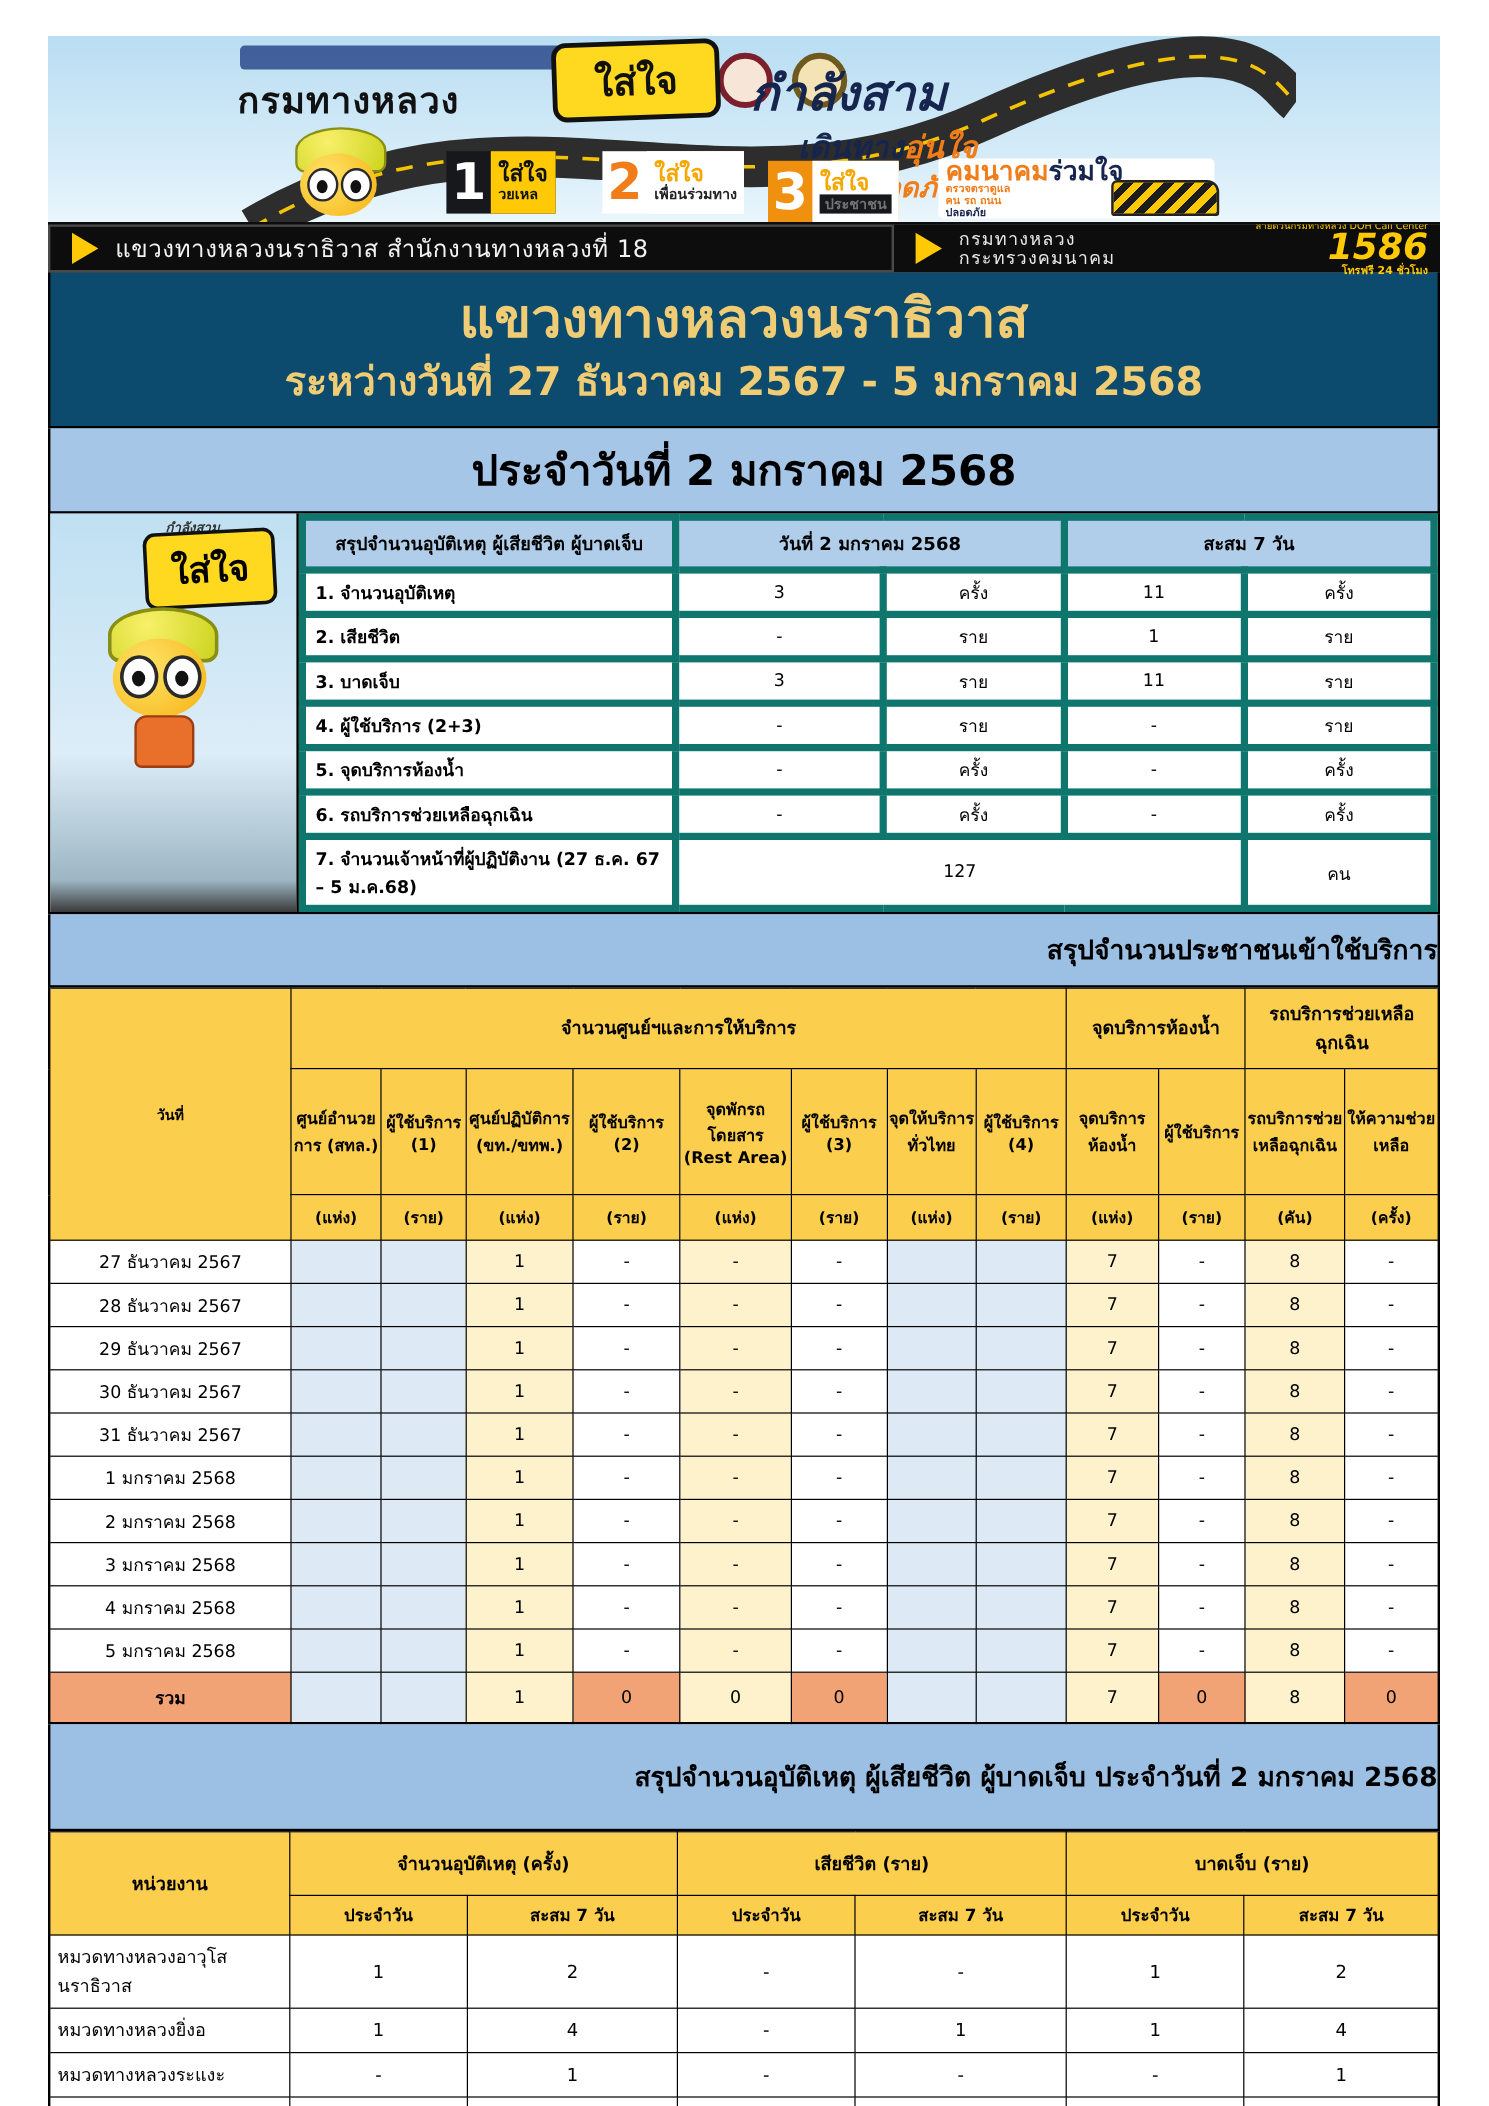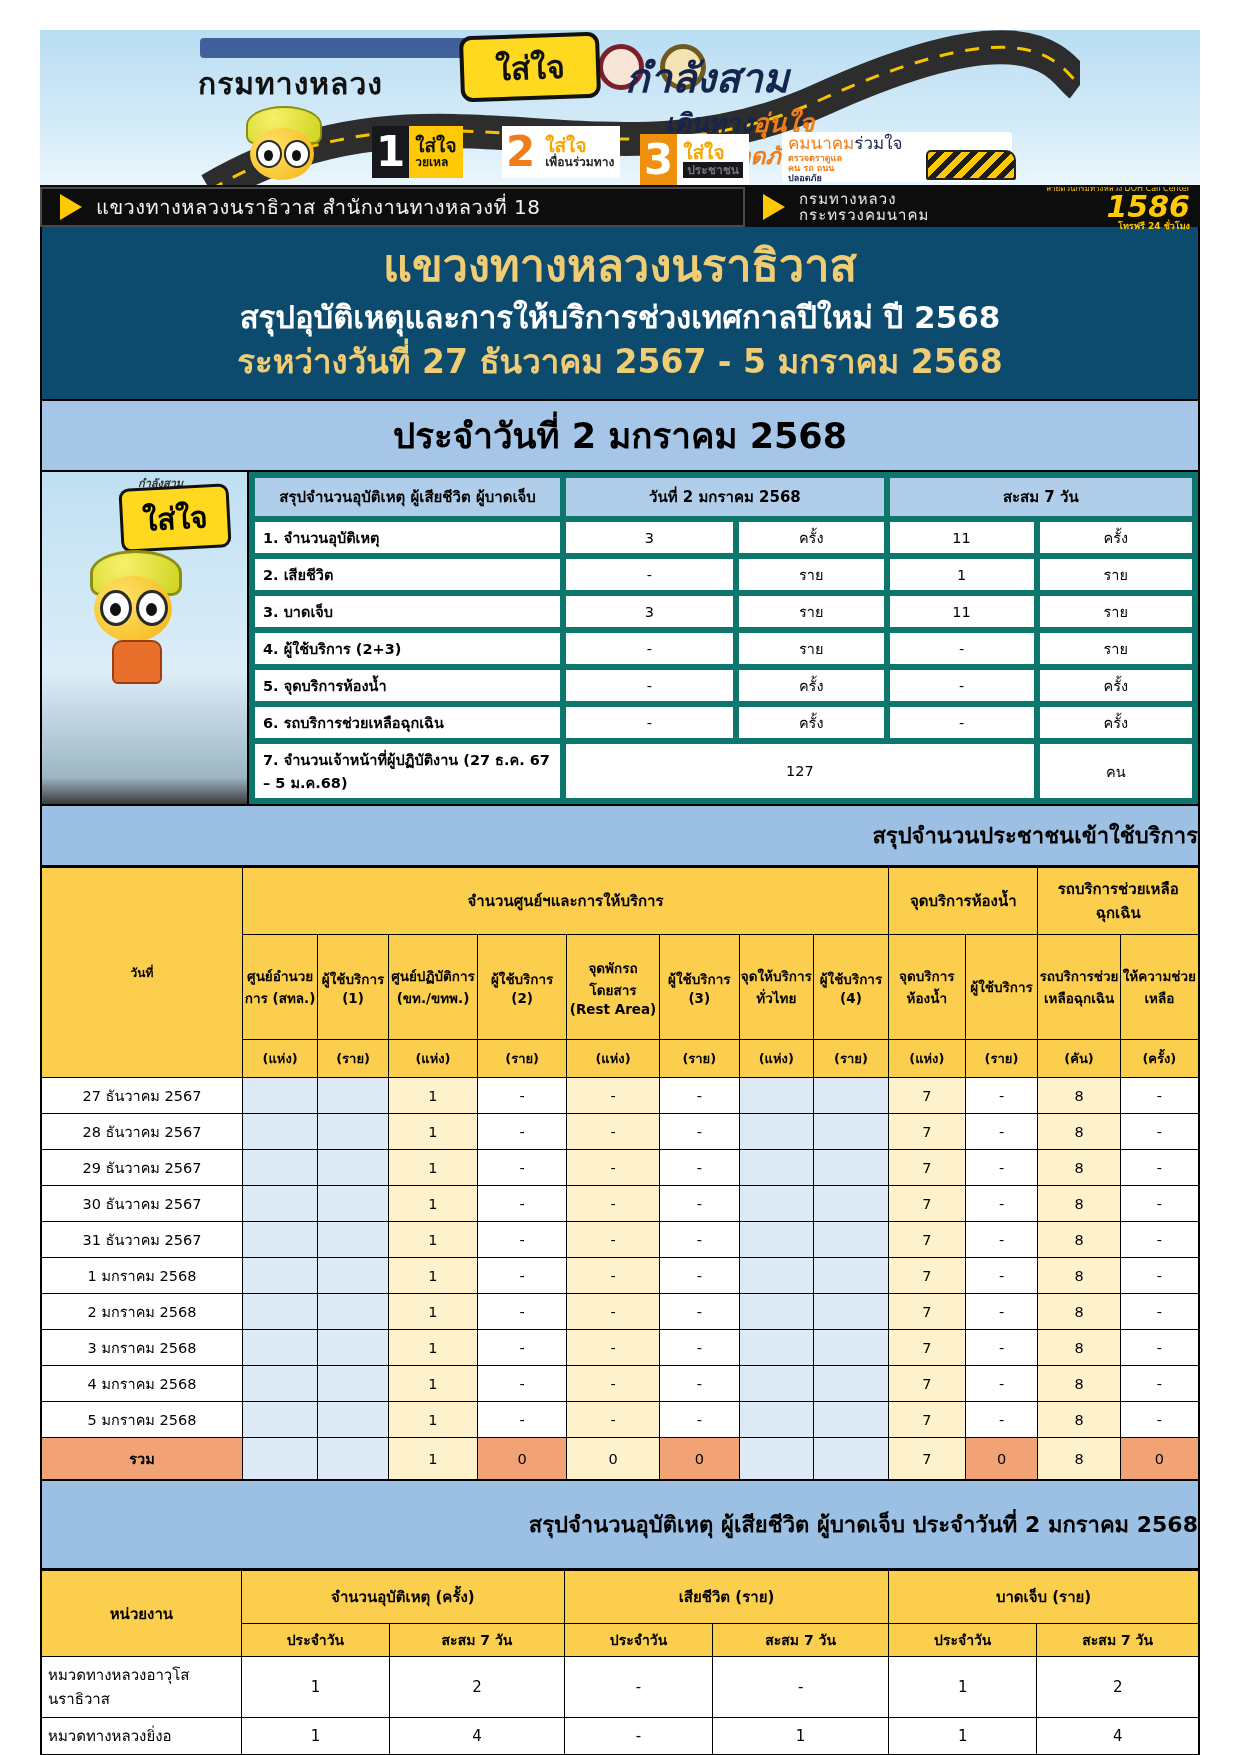--- a/index.html
+++ b/index.html
@@ -30,21 +30,21 @@
   .bdg2{left:462px;top:96px;background:#fff;}
   .bdg2 .num{color:#f07d1a;}
   .bdg2 .tx{background:#fff;color:#222;}
   .bdg2 .t1x{color:#f5a700;}
   .bdg3{left:600px;top:104px;background:#f0900f;}
   .bdg3 .num{color:#fff;}
   .bdg3 .tx{background:#fff;}
   .bdg3 .t1x{color:#f5a700;}
   .bdg3 .t2x{background:#17181c;color:#737373;padding:1px 4px;}
   .transport{position:absolute;left:742px;top:102px;width:230px;height:50px;background:#fff;border-radius:4px;padding:2px 6px;box-sizing:border-box;}
-  .transport .l1{font-size:17px;font-weight:normal;line-height:19px;}
+  .transport .l1{font-size:22px;font-weight:bold;line-height:19px;}
   .transport .l1 .o{color:#f07d1a;}
   .transport .l1 .n{color:#16254d;}
   .transport .l2{font-size:9px;font-weight:bold;color:#f07d1a;line-height:10px;}
   .transport .l3{font-size:9px;font-weight:bold;color:#16254d;line-height:10px;}
   .truck{position:absolute;right:-4px;bottom:2px;width:86px;height:26px;background:#ffca05;border-radius:5px 10px 2px 2px;border:2px solid #222;background-image:repeating-linear-gradient(135deg,#ffca05 0 6px,#1c1c1c 6px 12px);}
   .mascot-sm{position:absolute;left:188px;top:76px;width:110px;height:80px;}
   .m-helm{position:absolute;left:18px;top:0;width:72px;height:34px;border-radius:50% 50% 8px 8px;background:radial-gradient(circle at 35% 30%,#f8f06a,#cdd41f);border:2px solid #8a8f12;}
   .m-head{position:absolute;left:22px;top:22px;width:64px;height:52px;border-radius:50%;background:radial-gradient(circle at 35% 35%,#ffe368,#f5b211);}
   .m-eye{position:absolute;top:34px;width:22px;height:24px;border-radius:50%;background:#fff;border:2px solid #2a2a2a;}
   .m-eye.e1{left:28px;}.m-eye.e2{left:56px;}
@@ -194,21 +194,20 @@
       <div class="hotline">
         <div class="cap">สายด่วนกรมทางหลวง DOH Call Center</div>
         <div class="num">1586</div>
         <div class="note">โทรฟรี 24 ชั่วโมง</div>
       </div>
     </div>
   </div>
 
   <div class="navy">
     <div class="t1l">แขวงทางหลวงนราธิวาส</div>
-    <div class="t2l">สรุปอุบัติเหตุและการให้บริการช่วงเทศกาลปีใหม่ ปี 2568</div>
     <div class="t3l">ระหว่างวันที่  27 ธันวาคม 2567 -  5 มกราคม 2568</div>
   </div>
 
   <div class="day-band">ประจำวันที่ 2 มกราคม 2568</div>
 
   <div class="t1-wrap">
     <div class="mascot-cell">
       <div class="mc-tag">กำลังสาม</div>
       <div class="mc-bubble">ใส่ใจ</div>
       <div class="mc-helm"></div>

